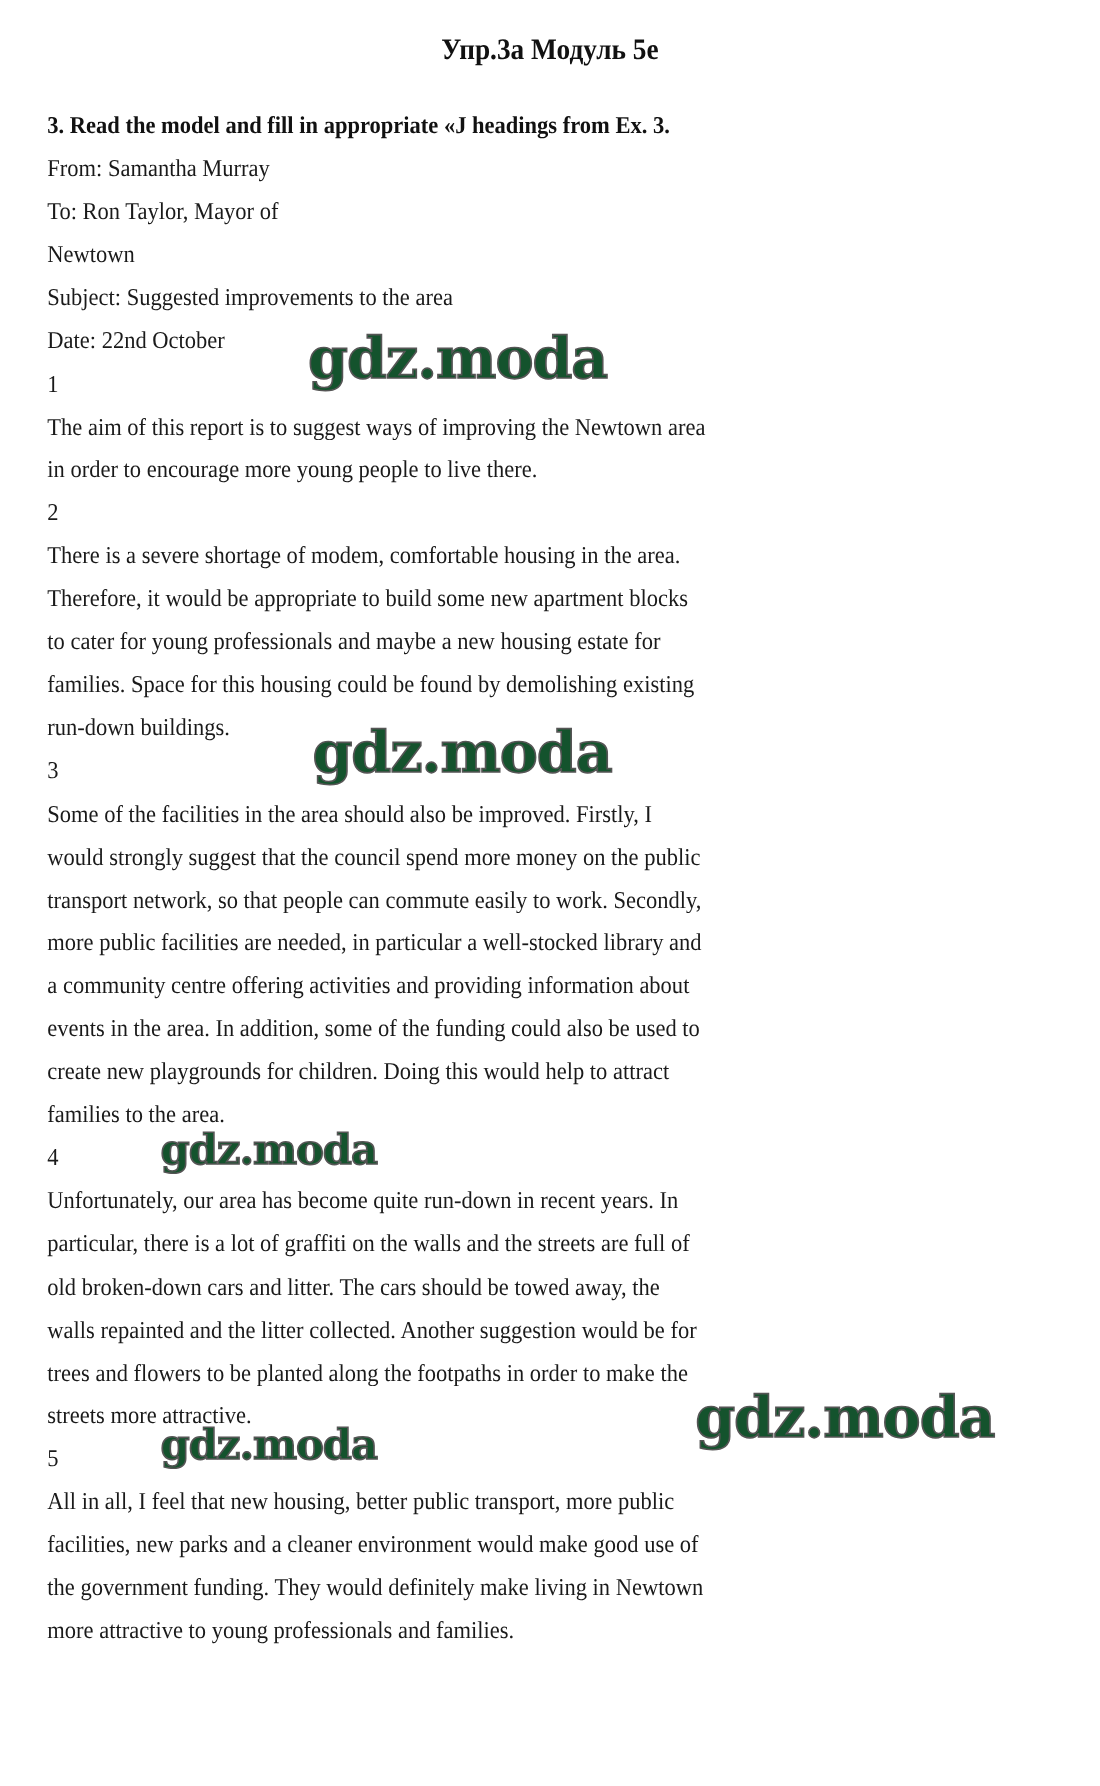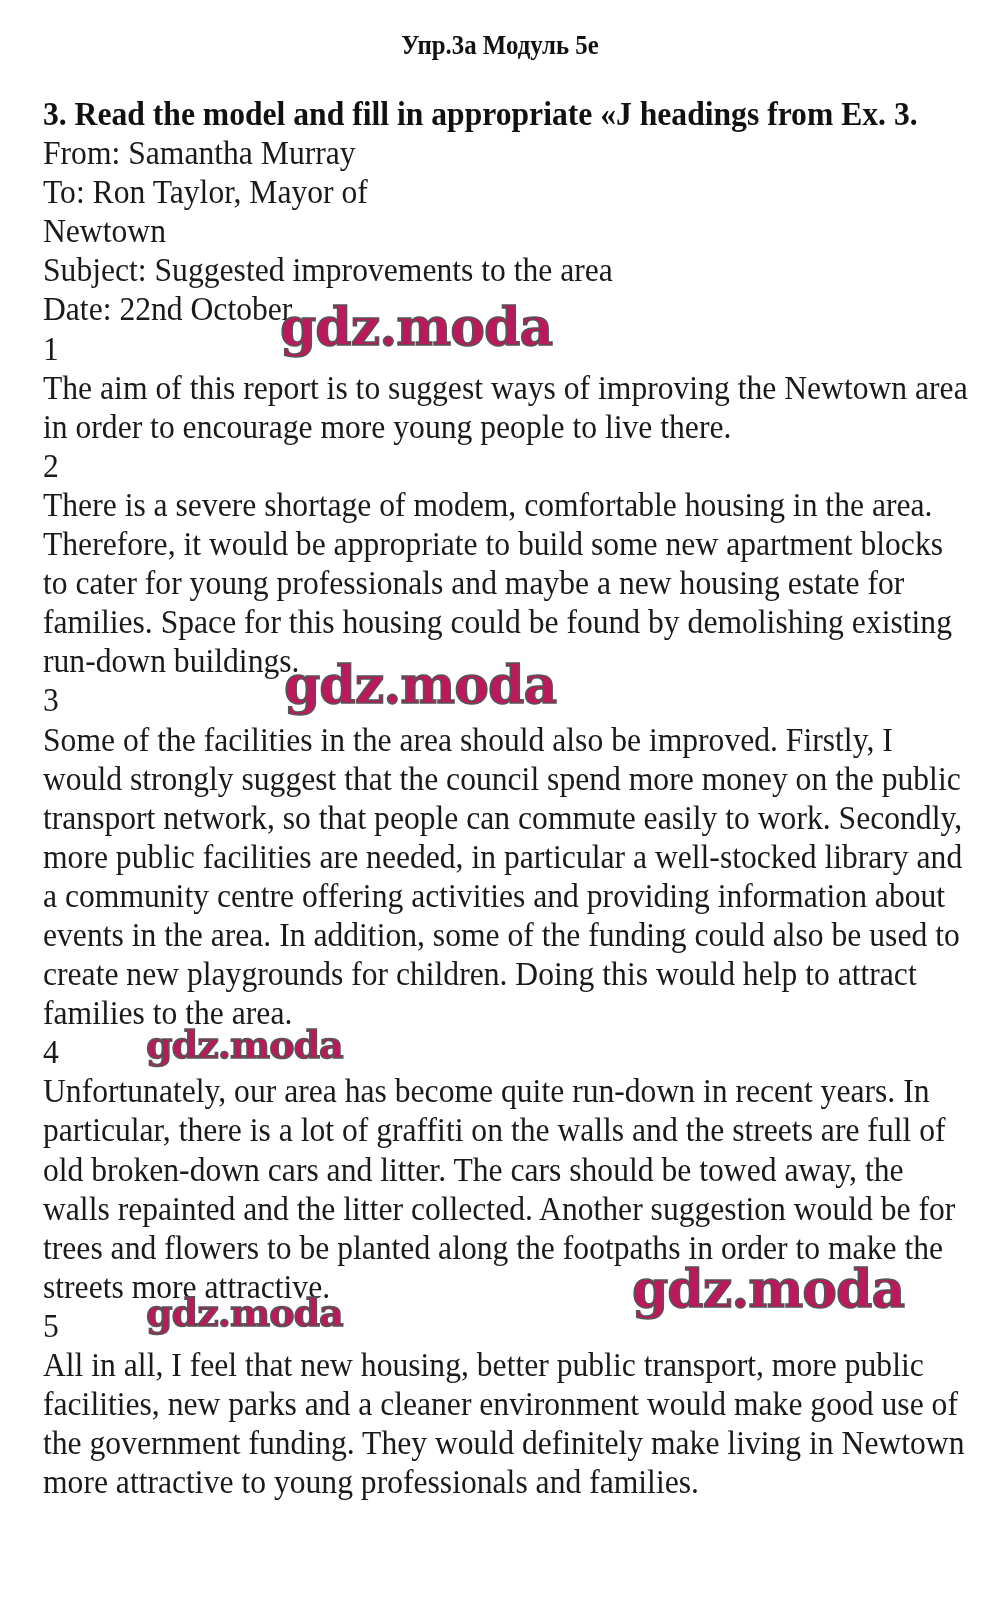--- a/index.html
+++ b/index.html
@@ -7,30 +7,30 @@
   .page { position: absolute; left: 0; top: 0; width: 1000px; height: 1304px; }
   .title {
     position: absolute; left: 0; width: 1000px; top: 30px;
     text-align: center;
     font-family: "Liberation Serif", serif; font-weight: bold;
     font-size: 27px; color: #111; transform: scaleX(0.92);
   }
   .content {
     position: absolute; left: 43px; top: 94px; width: 930px;
     font-family: "Liberation Serif", serif;
-    font-size: 34px; line-height: 39.1px; color: #1a1a1a;
+    font-size: 22px; line-height: 39.1px; color: #1a1a1a;
   }
   .line { white-space: nowrap; height: 39.1px; transform-origin: left center; transform: scaleX(0.93); }
   .heading { font-weight: bold; color: #111; }
   .num { }
   .watermark {
     position: absolute;
     font-family: "DejaVu Serif", "Liberation Serif", serif;
     font-weight: bold; letter-spacing: -1px;
-    color: #be185d;
+    color: #14532d;
     -webkit-text-stroke: 1.5px #555;
     background: transparent;
     white-space: nowrap;
   }
   .wm-big { font-size: 52px; }
   .wm-small { font-size: 38px; }
 </style>
 </head>
 <body>
 

